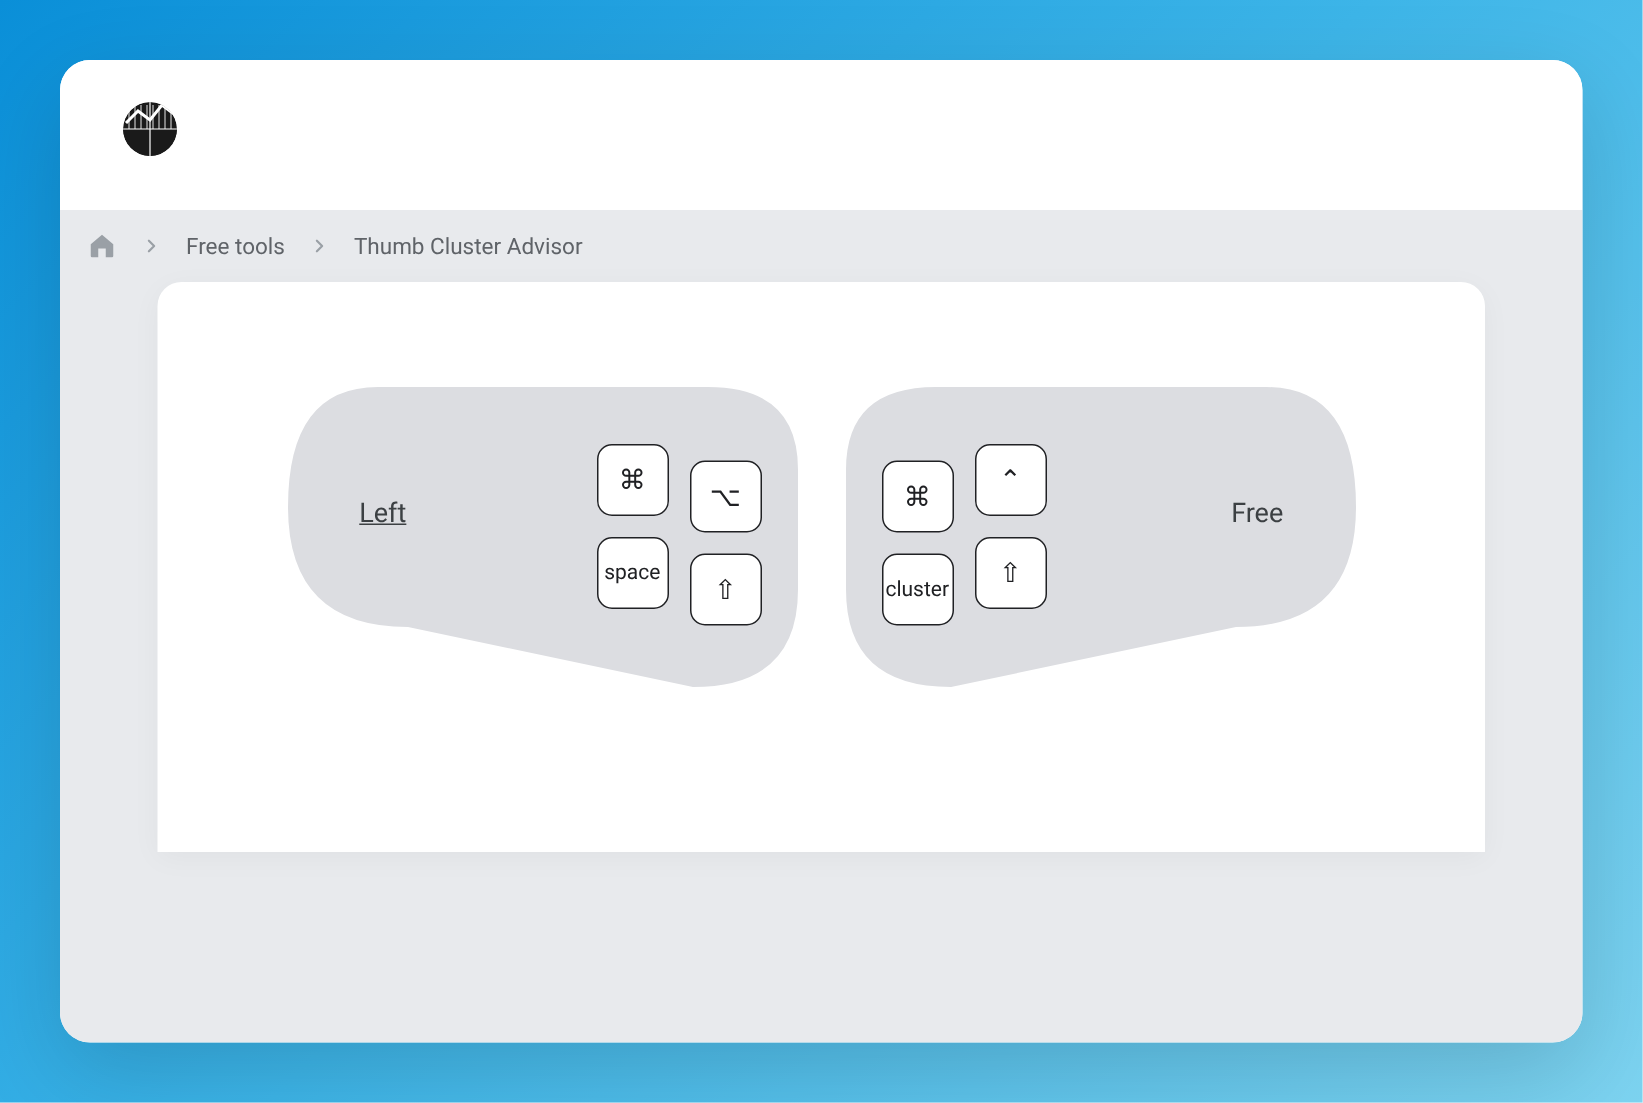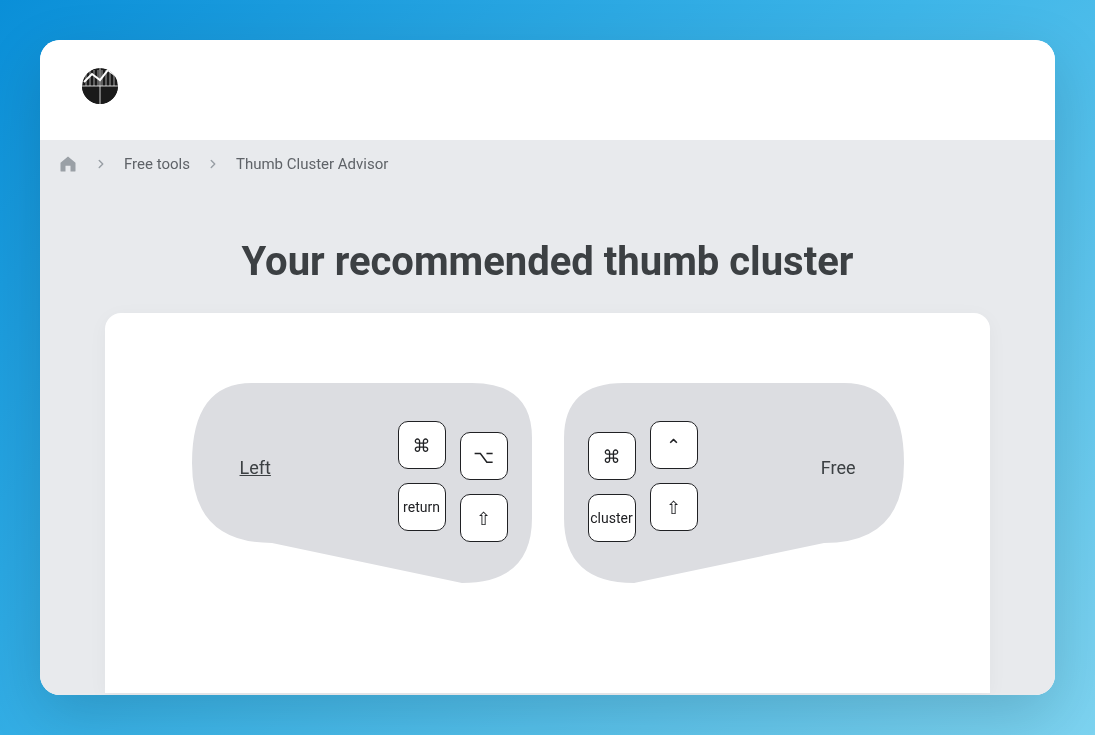--- a/index.html
+++ b/index.html
@@ -229,21 +229,20 @@
       </span>
       <span class="breadcrumb-item">Free tools</span>
       <span class="breadcrumb-separator">
         <svg width="14" height="14" viewBox="0 0 24 24" fill="none">
           <path d="M9 6l6 6-6 6" stroke="#9aa0a6" stroke-width="2.5" stroke-linecap="round" stroke-linejoin="round"></path>
         </svg>
       </span>
       <span class="breadcrumb-item">Thumb Cluster Advisor</span>
     </nav>
 
-    <h1 class="main-heading">Your recommended thumb cluster</h1>
 
     <div class="cluster-card">
       <div class="cluster-container">
 
         <div class="cluster cluster-left">
           <svg class="cluster-bg" viewBox="0 0 340 200" preserveAspectRatio="none">
             <path d="M 60 0 
                      Q 0 0 0 80 
                      Q 0 160 80 160
                      L 270 200
@@ -257,21 +256,21 @@
             <div class="key-row">
               <div class="key">
                 <span class="key-symbol">⌘</span>
               </div>
               <div class="key key-offset-down">
                 <span class="key-symbol">⌥</span>
               </div>
             </div>
             <div class="key-row">
               <div class="key">
-                <span>return</span>
+                <span>space</span>
               </div>
               <div class="key key-offset-down">
                 <span class="key-symbol">⇧</span>
               </div>
             </div>
           </div>
         </div>
 
         <div class="cluster cluster-right">
           <svg class="cluster-bg" viewBox="0 0 340 200" preserveAspectRatio="none">

